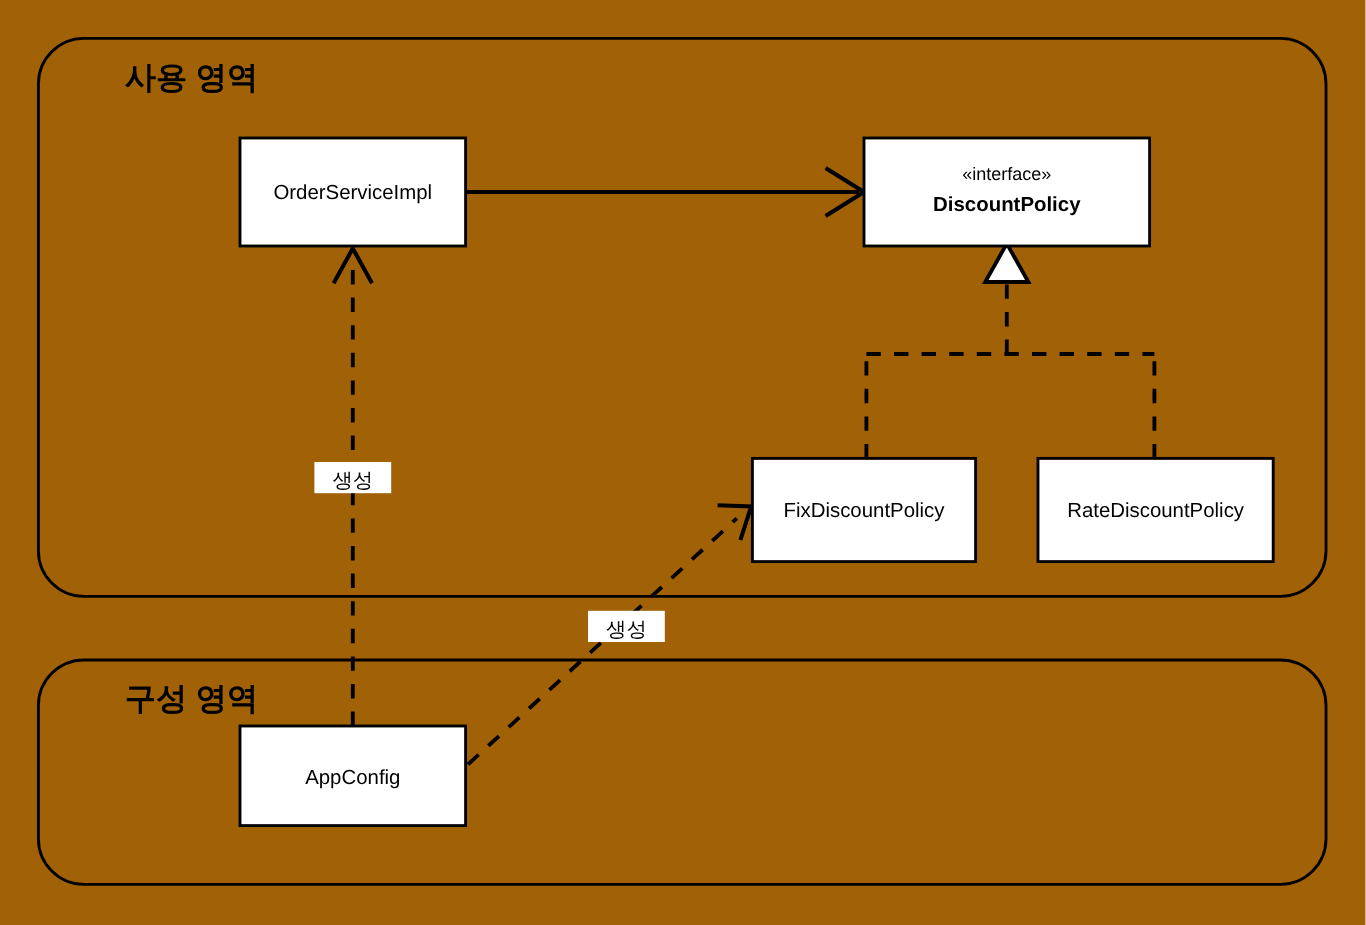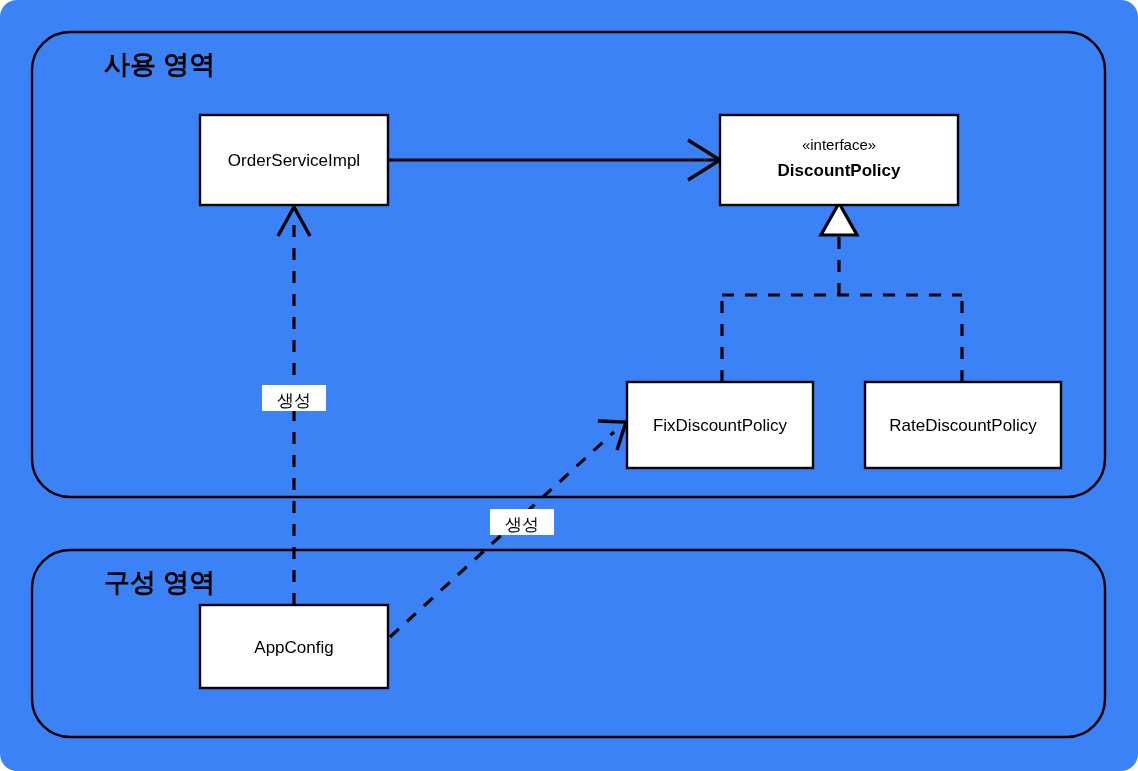--- a/index.html
+++ b/index.html
@@ -4,24 +4,23 @@
 <style>
   html, body {
     margin: 0;
     padding: 0;
     background: #ffffff;
   }
   #canvas {
     position: relative;
     width: 1138px;
     height: 771px;
-    background: #3b82f6;
+    background: #a16207;
     font-family: "Liberation Sans", sans-serif;
     overflow: hidden;
-    border-radius: 17px;
   }
   #diagram-svg {
     position: absolute;
     left: 0;
     top: 0;
     width: 1138px;
     height: 771px;
   }
   .panel-title {
     font-weight: bold;

